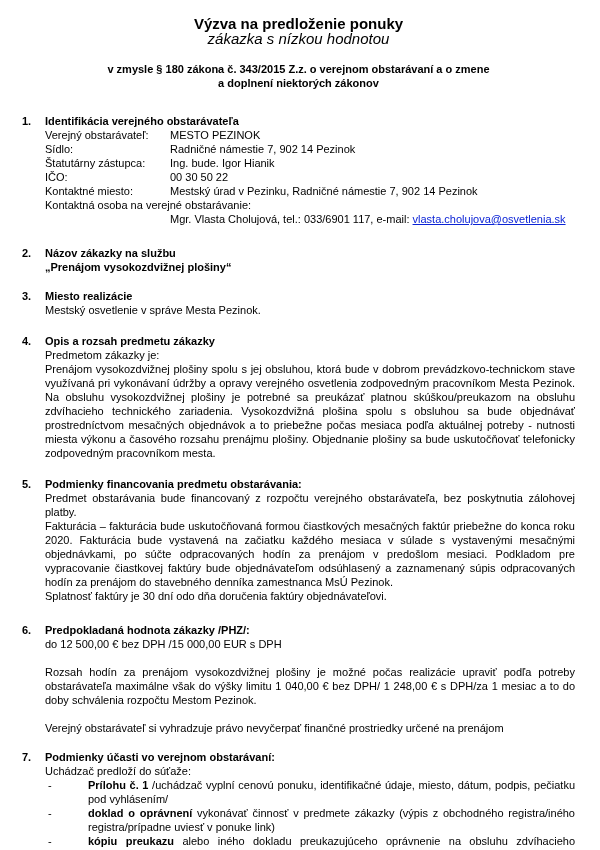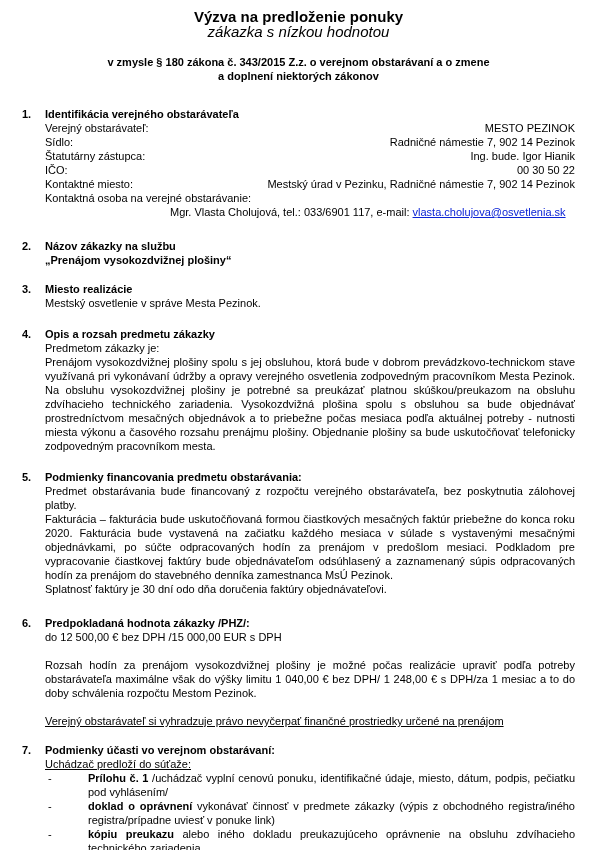--- a/index.html
+++ b/index.html
@@ -9,39 +9,39 @@
     color: #000000;
     font-family: "Liberation Sans", sans-serif;
     font-size: 11px;
     line-height: 14px;
     -webkit-font-smoothing: antialiased;
   }
   .page { width: 600px; height: 850px; box-sizing: border-box; padding: 8px 25px 0 22px; overflow: hidden; }
 
   
   .doc-header { text-align: center; }
-  .doc-title { font-size: 15px; line-height: 17px; font-weight: bold; }
+  .doc-title { font-size: 15px; line-height: 17px; font-weight: bold; margin-top: 7px; }
   .doc-subtitle { font-size: 15px; line-height: 14px; font-weight: normal; font-style: italic; }
   .legal-block { margin-top: 16px; text-align: center; font-weight: bold; }
 
   
   .section { display: flex; margin-top: 17px; }
   .section-num { flex: none; width: 23px; font-weight: bold; }
   .section-content { flex: 1; min-width: 0; }
   .section-heading { font-weight: bold; }
 
   
   .info-row { display: flex; }
   .info-label { flex: none; width: 125px; }
-  .info-value { flex: 1; text-align: right; }
+  .info-value { flex: 1; }
   .contact-value { margin-left: 125px; }
   a.email-link { color: #0b23d6; text-decoration: underline; cursor: pointer; }
 
   .just { text-align: justify; }
-  .u { text-decoration: underline; }
+  .u { }
   .b { font-weight: bold; }
   .spacer { height: 14px; }
 
   
   .li { display: flex; }
   .li-dash { flex: none; width: 23px; padding-left: 3px; box-sizing: border-box; }
   .li-text { flex: 1; min-width: 0; text-align: justify; margin-left: 20px; }
 
   .mt20 { margin-top: 20px; }
   .mt24 { margin-top: 24px; }

